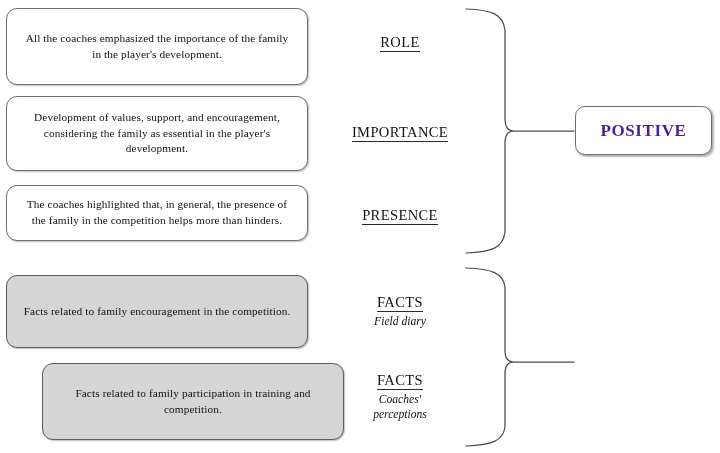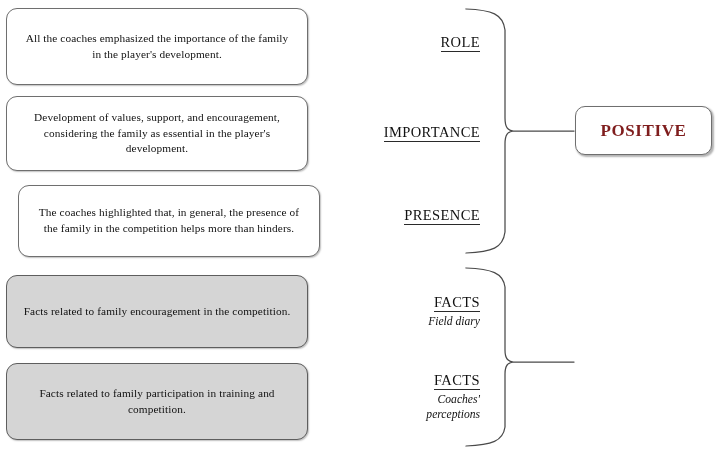--- a/index.html
+++ b/index.html
@@ -48,21 +48,21 @@
     line-height: 1.38;
     letter-spacing: 0.1px;
     color: #111111;
   }
 
   
   .cat-group {
     position: absolute;
     width: 160px;
     left: 320px;
-    text-align: right;
+    text-align: center;
   }
   .cat-main {
     display: inline-block;
     font-size: 14.5px;
     letter-spacing: 0.4px;
     border-bottom: 1.3px solid #2a2a2a;
     padding-bottom: 0px;
     line-height: 1.18;
     color: #111111;
   }
@@ -90,21 +90,21 @@
     box-shadow: 1.2px 1.2px 1.8px rgba(0,0,0,0.3);
   }
   .outcome-box.shaded {
     background: #d8d8d8;
     border-color: #5e5e5e;
   }
   .outcome-text {
     font-size: 17px;
     font-weight: bold;
     letter-spacing: 0.6px;
-    color: #7f1d1d;
+    color: #4c1d95;
   }
 
   
   #braces {
     position: absolute;
     left: 0; top: 0;
     width: 720px;
     height: 453px;
     pointer-events: none;
   }
@@ -115,29 +115,29 @@
 <div id="canvas">
 
   <div class="stmt-box" style="top:8px;height:77px;">
     <div class="stmt-text">All the coaches emphasized the importance of the family in the player's development.</div>
   </div>
 
   <div class="stmt-box" style="top:96px;height:75px;">
     <div class="stmt-text">Development of values, support, and encouragement, considering the family as essential in the player's development.</div>
   </div>
 
-  <div class="stmt-box" style="top:185px;height:72px;margin-left:12px;">
+  <div class="stmt-box" style="top:185px;height:56px;">
     <div class="stmt-text">The coaches highlighted that, in general, the presence of the family in the competition helps more than hinders.</div>
   </div>
 
   <div class="stmt-box shaded" style="top:275px;height:73px;">
     <div class="stmt-text">Facts related to family encouragement in the competition.</div>
   </div>
 
-  <div class="stmt-box shaded" style="top:363px;height:77px;">
+  <div class="stmt-box shaded" style="top:363px;height:77px;margin-left:36px;">
     <div class="stmt-text">Facts related to family participation in training and competition.</div>
   </div>
 
   <div class="cat-group" style="top:33px;">
     <span class="cat-main">ROLE</span>
   </div>
 
   <div class="cat-group" style="top:123px;">
     <span class="cat-main">IMPORTANCE</span>
   </div>

